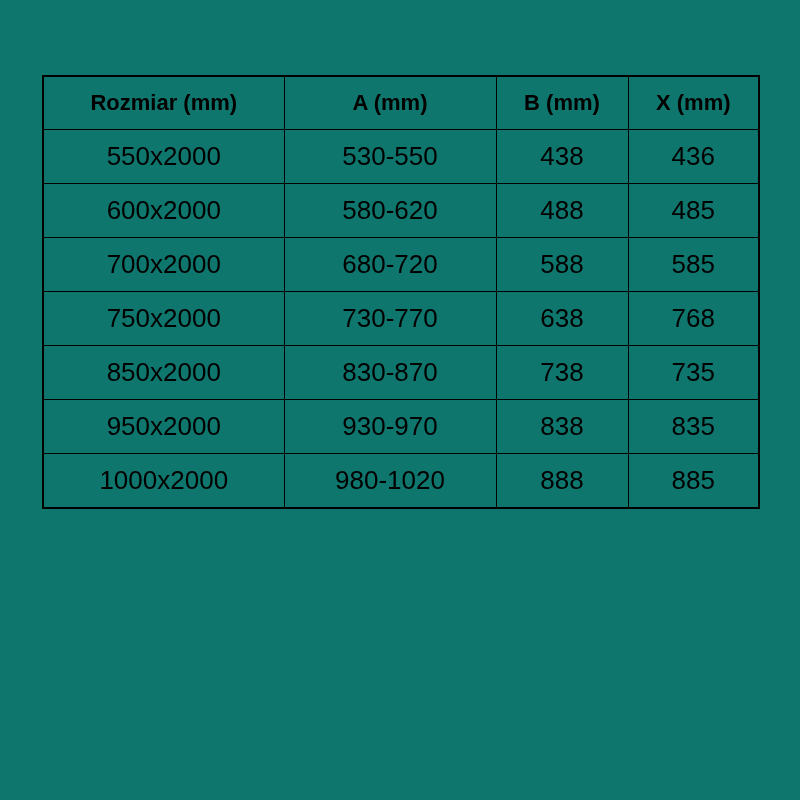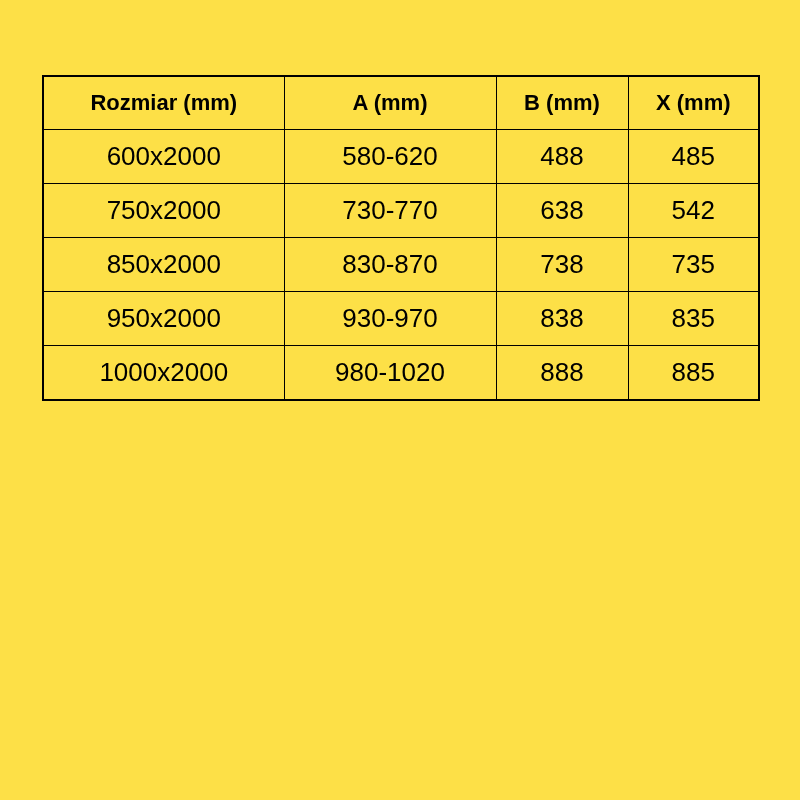--- a/index.html
+++ b/index.html
@@ -4,21 +4,21 @@
 <style>
   html, body {
     margin: 0;
     padding: 0;
     background: #ffffff;
   }
   .page {
     position: relative;
     width: 800px;
     height: 800px;
-    background: #fde047;
+    background: #0f766e;
     font-family: "Liberation Sans", sans-serif;
   }
   table.spec-table {
     position: absolute;
     left: 42px;
     top: 75px;
     width: 716px;
     border-collapse: collapse;
     table-layout: fixed;
     border: 2px solid #000000;
@@ -62,30 +62,42 @@
     <thead>
       <tr>
         <th>Rozmiar (mm)</th>
         <th>A (mm)</th>
         <th>B (mm)</th>
         <th>X (mm)</th>
       </tr>
     </thead>
     <tbody>
         <tr>
+          <td>550x2000</td>
+          <td>530-550</td>
+          <td>438</td>
+          <td>436</td>
+        </tr>
+        <tr>
           <td>600x2000</td>
           <td>580-620</td>
           <td>488</td>
           <td>485</td>
         </tr>
         <tr>
+          <td>700x2000</td>
+          <td>680-720</td>
+          <td>588</td>
+          <td>585</td>
+        </tr>
+        <tr>
           <td>750x2000</td>
           <td>730-770</td>
           <td>638</td>
-          <td>542</td>
+          <td>768</td>
         </tr>
         <tr>
           <td>850x2000</td>
           <td>830-870</td>
           <td>738</td>
           <td>735</td>
         </tr>
         <tr>
           <td>950x2000</td>
           <td>930-970</td>

